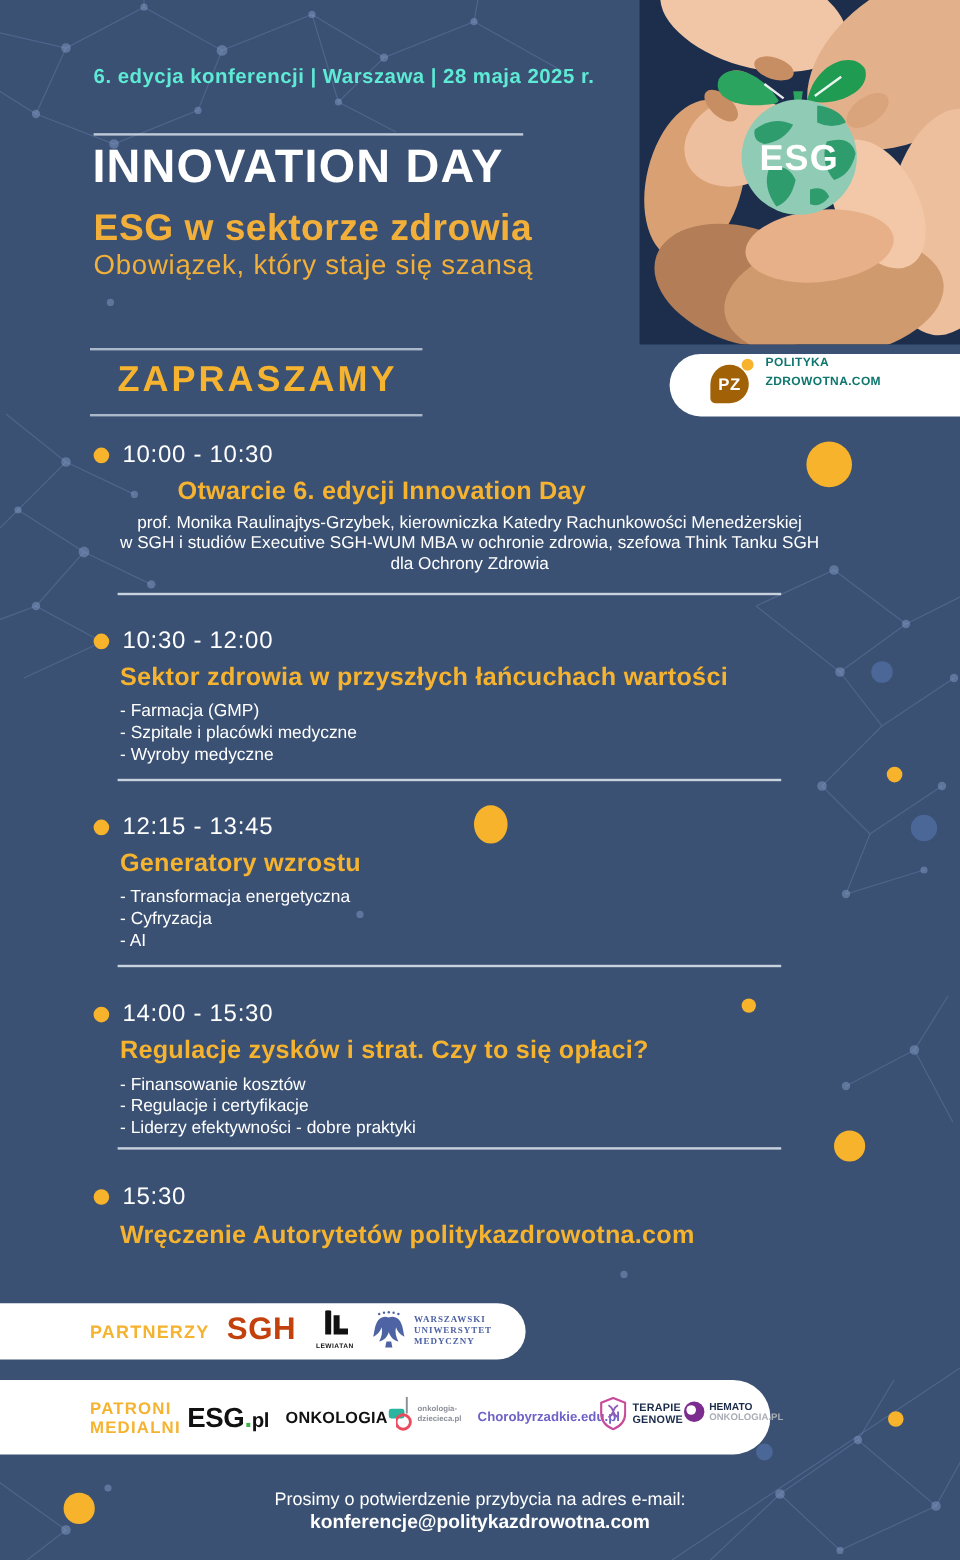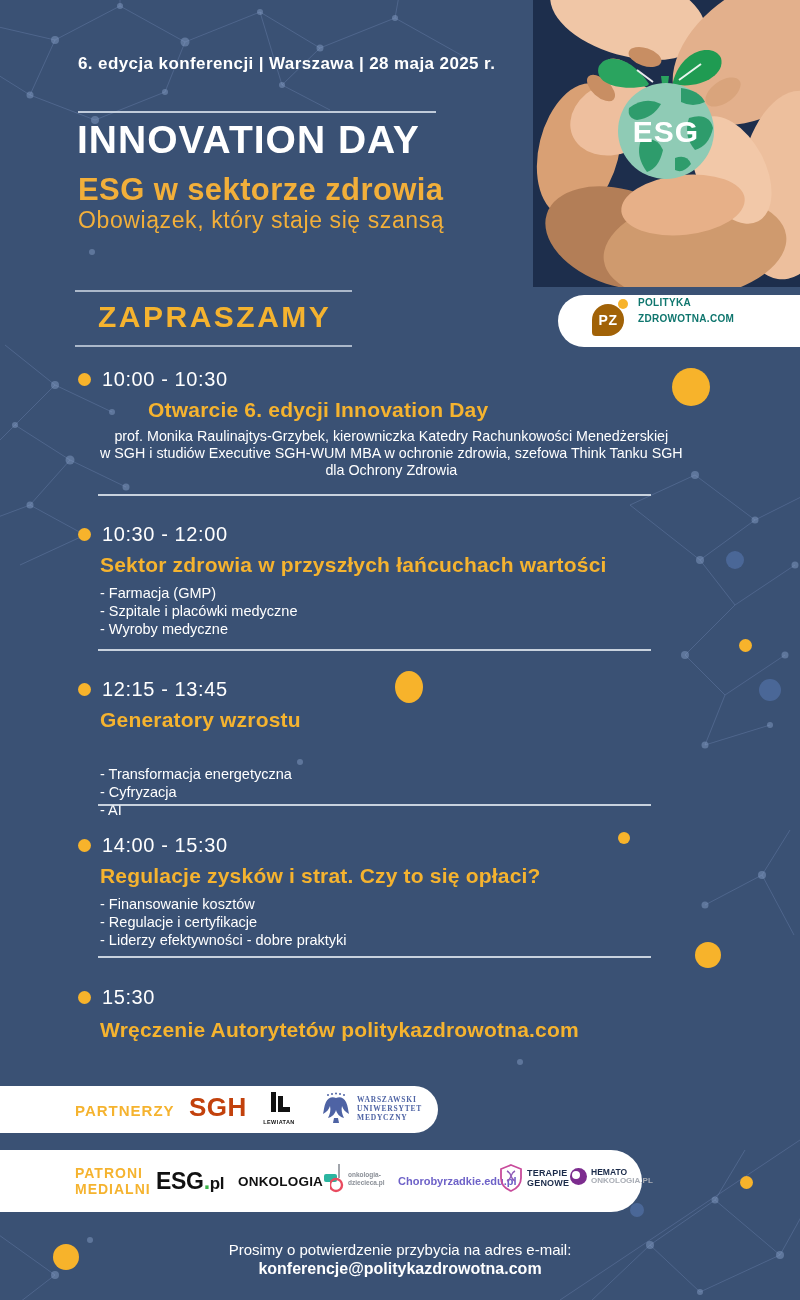--- a/index.html
+++ b/index.html
@@ -13,21 +13,21 @@
   svg{display:block;}
 
   
   .bg-pattern{position:absolute;inset:0;pointer-events:none;}
   .ydot{position:absolute;background:#F7B32B;border-radius:50%;}
 
   
   .hero{position:absolute;left:533px;top:0;width:267px;height:287px;background:#1D2E4C;overflow:hidden;}
 
   
-  .date-line{position:absolute;left:78px;top:54px;color:#ffffff;font-size:17px;font-weight:600;letter-spacing:.4px;}
+  .date-line{position:absolute;left:78px;top:54px;color:#5eead4;font-size:17px;font-weight:600;letter-spacing:.4px;}
   .title-rule{position:absolute;left:78px;top:111px;width:358px;height:2px;background:rgba(216,224,236,.85);}
   .main-title{position:absolute;left:77px;top:118px;margin:0;color:#FFFFFF;font-size:39px;font-weight:800;letter-spacing:1px;}
   .subtitle{position:absolute;left:78px;top:172px;margin:0;color:#F2AF3A;font-size:31px;font-weight:800;letter-spacing:.4px;}
   .tagline{position:absolute;left:78px;top:207px;color:#F2AF3A;font-size:23px;font-weight:500;letter-spacing:.6px;}
 
   
   .zap-rule-top{position:absolute;left:75px;top:290px;width:277px;height:2px;background:rgba(200,210,224,.8);}
   .zap-rule-bot{position:absolute;left:75px;top:345px;width:277px;height:2px;background:rgba(200,210,224,.8);}
   .zap-heading{position:absolute;left:98px;top:300px;margin:0;color:#F5B32F;font-size:30px;font-weight:800;letter-spacing:2.5px;}
 
@@ -50,21 +50,21 @@
   
   .partners-bar{position:absolute;left:0;top:1086px;width:438px;height:47px;background:#FFFFFF;border-radius:0 24px 24px 0;}
   .patrons-bar{position:absolute;left:0;top:1150px;width:642px;height:62px;background:#FFFFFF;border-radius:0 31px 31px 0;}
   .bar-label{position:absolute;color:#F5B32F;font-weight:800;letter-spacing:1px;}
   .partners-label{left:75px;top:16px;font-size:15px;}
   .patrons-label{left:75px;top:15px;font-size:14px;line-height:16px;}
 
   .sgh-logo{position:absolute;left:189px;top:6px;color:#c2410c;font-size:26px;font-weight:800;letter-spacing:.5px;}
   .lewiatan{position:absolute;left:262px;top:6px;width:34px;text-align:center;}
   .lewiatan .lew-txt{display:block;font-size:5.5px;font-weight:700;color:#111;letter-spacing:.4px;margin-top:1px;}
-  .wum{position:absolute;left:322px;top:6px;display:flex;align-items:center;gap:7px;}
+  .wum{position:absolute;left:310px;top:6px;display:flex;align-items:center;gap:7px;}
   .wum-text{font-family:"Liberation Serif",serif;color:#4E63A4;font-size:7.5px;line-height:9px;letter-spacing:.8px;font-weight:700;}
 
   .p-esgpl{position:absolute;left:156px;top:18px;font-weight:900;color:#111;font-size:23px;letter-spacing:-.3px;}
   .p-esgpl .dot{color:#3BB54A;}
   .p-esgpl .tld{font-size:17px;font-weight:700;}
   .p-onko{position:absolute;left:238px;top:24px;font-weight:800;color:#111;font-size:13.5px;letter-spacing:.2px;}
   .p-onko .badge{display:inline-block;width:13px;height:8px;background:#2BB5A0;border-radius:2px;vertical-align:top;margin-left:1px;}
   .p-dzieci{position:absolute;left:330px;top:14px;display:flex;align-items:center;gap:4px;}
   .p-dzieci .txt{color:#8a8f97;font-size:6.5px;line-height:8px;font-weight:600;}
   .p-choroby{position:absolute;left:398px;top:25px;color:#6E62C8;font-size:11px;font-weight:700;}
@@ -235,21 +235,21 @@
     <div>- Wyroby medyczne</div>
   </div>
 
   <div class="divider" style="top:649px;"></div>
 
   <div class="time-row" style="top:678px;">
     <span class="bullet"></span>
     <span class="time">12:15 - 13:45</span>
   </div>
   <h4 class="item-title" style="top:708px;">Generatory wzrostu</h4>
-  <div class="item-bullets" style="top:739px;margin-top:26px;">
+  <div class="item-bullets" style="top:739px;">
     <div>- Transformacja energetyczna</div>
     <div>- Cyfryzacja</div>
     <div>- AI</div>
   </div>
 
   <div class="divider" style="top:804px;"></div>
 
   <div class="time-row" style="top:834px;">
     <span class="bullet"></span>
     <span class="time">14:00 - 15:30</span>

